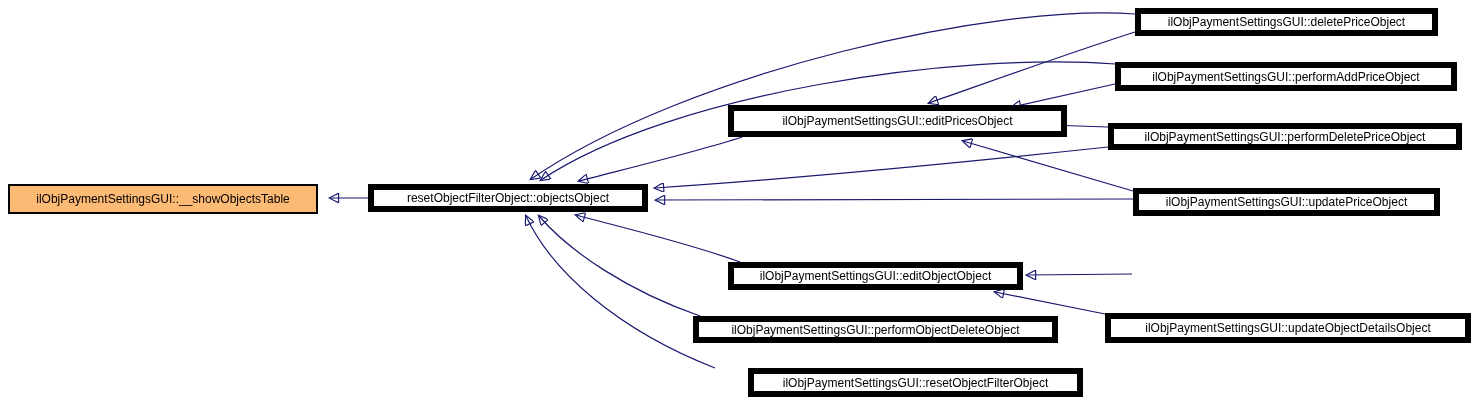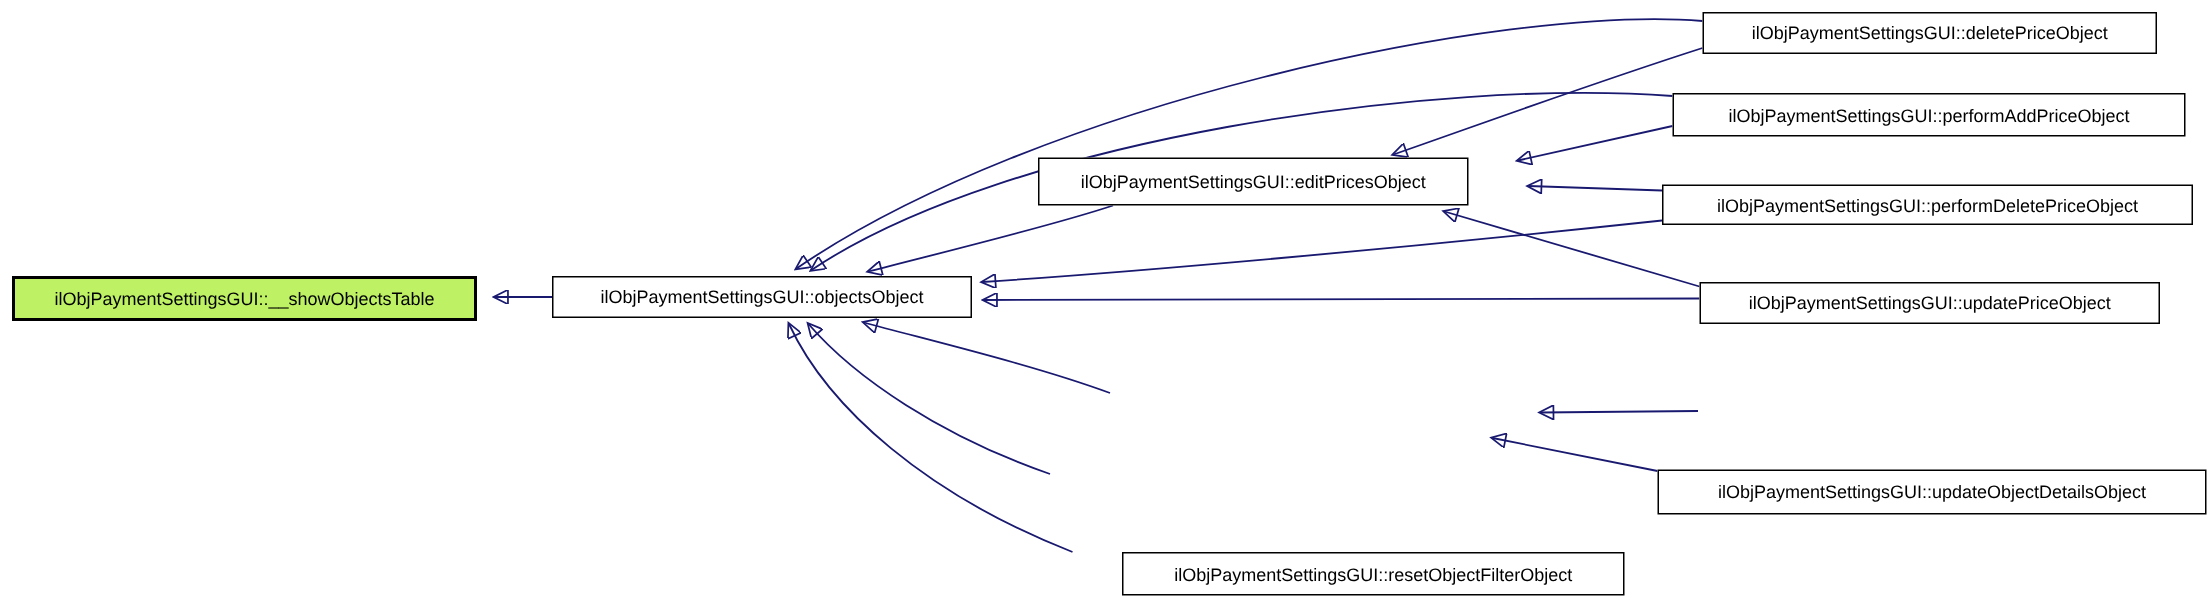--- a/index.html
+++ b/index.html
@@ -9,28 +9,28 @@
     background:#ffffff;
     font-family:"Liberation Sans", sans-serif;
     overflow:hidden;
   }
   #edges{position:absolute;left:0;top:0;width:1472px;height:403px;}
   #edges path{stroke:#191970;stroke-width:1.2;fill:none;}
   .node{
     position:absolute;
     box-sizing:border-box;
     background:#ffffff;
-    border:1px solid #000000;
+    border:6px solid #000000;
     display:flex;align-items:center;justify-content:center;
     font-size:12px;color:#000000;
     white-space:nowrap;
     cursor:pointer;
   }
   .node.filled{
-    background:#bef264;
+    background:#fdba74;
     border:2px solid #000000;
   }
 </style>
 </head>
 <body>
 
 <div id="canvas">
 
   <svg id="edges" viewBox="0 0 1472 403" xmlns="http://www.w3.org/2000/svg">
     <defs>
@@ -50,32 +50,34 @@
     <path d="M 1135 32 C 1060 56, 978 86, 929 103" marker-end="url(#arrow)"></path>
     <path d="M 740 262 C 688 243, 620 227, 576 215" marker-end="url(#arrow)"></path>
     <path d="M 700 316 C 628 291, 570 252, 539 216" marker-end="url(#arrow)"></path>
     <path d="M 715 368 C 618 330, 552 272, 526 216" marker-end="url(#arrow)"></path>
     <path d="M 1132 274 L 1027 275" marker-end="url(#arrow)"></path>
     <path d="M 1105 314 L 995 292" marker-end="url(#arrow)"></path>
   </svg>
 
   <div class="node filled" style="left:8px;top:184px;width:310px;height:30px">ilObjPaymentSettingsGUI::__showObjectsTable</div>
 
-  <div class="node" style="left:368px;top:184px;width:280px;height:28px">ilObjPaymentSettingsGUI::objectsObject</div>
+  <div class="node" style="left:368px;top:184px;width:280px;height:28px">resetObjectFilterObject::objectsObject</div>
 
-  <div class="node" style="left:692px;top:105px;width:287px;height:32px">ilObjPaymentSettingsGUI::editPricesObject</div>
+  <div class="node" style="left:728px;top:105px;width:339px;height:32px">ilObjPaymentSettingsGUI::editPricesObject</div>
 
   <div class="node" style="left:1135px;top:8px;width:303px;height:28px">ilObjPaymentSettingsGUI::deletePriceObject</div>
 
   <div class="node" style="left:1108px;top:123px;width:354px;height:27px">ilObjPaymentSettingsGUI::performDeletePriceObject</div>
 
   <div class="node" style="left:1115px;top:62px;width:342px;height:29px">ilObjPaymentSettingsGUI::performAddPriceObject</div>
 
   <div class="node" style="left:1133px;top:188px;width:307px;height:28px">ilObjPaymentSettingsGUI::updatePriceObject</div>
 
+  <div class="node" style="left:728px;top:262px;width:295px;height:28px">ilObjPaymentSettingsGUI::editObjectObject</div>
 
 
+  <div class="node" style="left:693px;top:316px;width:365px;height:27px">ilObjPaymentSettingsGUI::performObjectDeleteObject</div>
 
   <div class="node" style="left:1105px;top:313px;width:366px;height:30px">ilObjPaymentSettingsGUI::updateObjectDetailsObject</div>
 
   <div class="node" style="left:748px;top:368px;width:335px;height:29px">ilObjPaymentSettingsGUI::resetObjectFilterObject</div>
 
 </div>
 
 </body></html>

